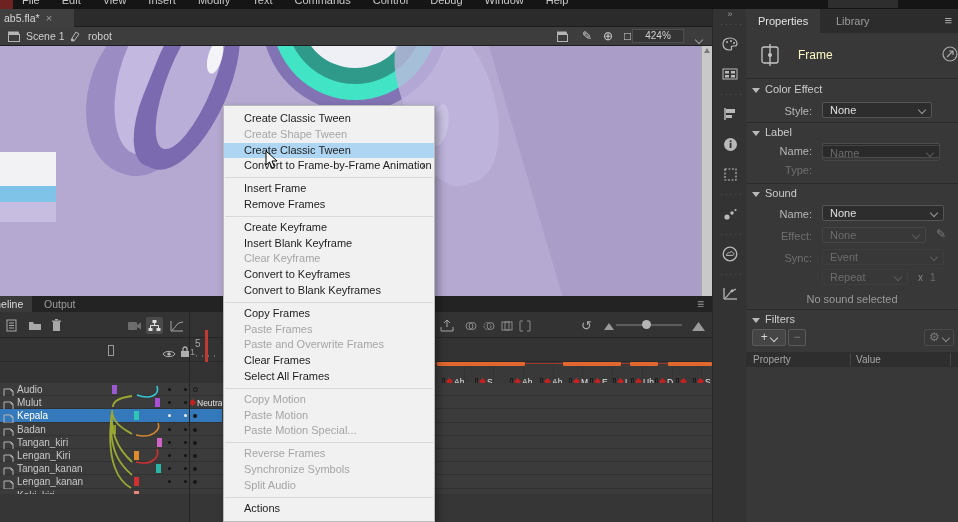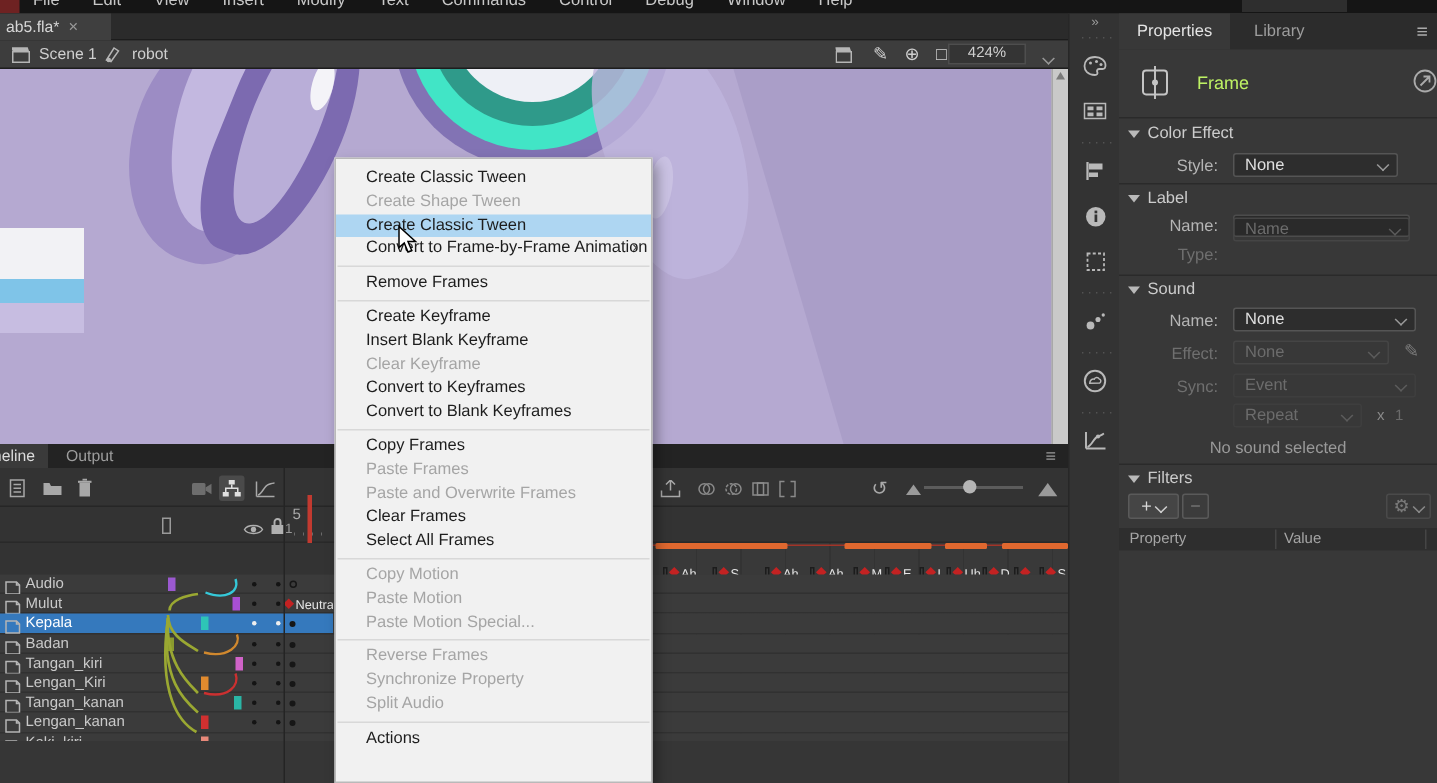--- a/index.html
+++ b/index.html
@@ -283,21 +283,21 @@
       <div id="props-menu">≡</div>
     </div>
 
     <span class="abs" style="left:14px;top:34px">
       <svg width="20" height="24" viewBox="0 0 20 24">
           <rect x="2" y="4" width="16" height="16" rx="2" fill="none" stroke="#c5c5c5" stroke-width="1.3"></rect>
           <line x1="10" y1="1" x2="10" y2="23" stroke="#c5c5c5" stroke-width="1.3"></line>
           <circle cx="10" cy="12" r="2" fill="#c5c5c5"></circle>
         </svg>
     </span>
-    <span class="abs" style="left:52px;top:39px;font-size:12px;color:#bef264">Frame</span>
+    <span class="abs" style="left:52px;top:39px;font-size:12px;color:#fef9c3">Frame</span>
     <span class="abs" style="left:196px;top:37px">
       <svg width="16" height="16" viewBox="0 0 16 16">
           <circle cx="8" cy="8" r="7" fill="none" stroke="#aaa" stroke-width="1.2"></circle>
           <path d="M5 11 L11 5 M7 5 L11 5 L11 9" fill="none" stroke="#aaa" stroke-width="1.2"></path>
         </svg>
     </span>
 
     <div class="hdiv" style="top:69px"></div>
     <div class="sect-head" style="top:74px"><span class="tri"></span><span>Color Effect</span></div>
     <span class="flabel" style="left:16px;top:96px">Style:</span>
@@ -652,40 +652,41 @@
     <div id="below-rows"></div>
     <div id="tl-vdiv"></div>
   </div>
 
   <div id="ctx" class="abs">
       <div class="menu-item"><span>Create Classic Tween</span></div>
       <div class="menu-item disabled"><span>Create Shape Tween</span></div>
       <div class="menu-item highlighted"><span>Create Classic Tween</span></div>
       <div class="menu-item"><span>Convert to Frame-by-Frame Animation</span><span class="sub">›</span></div>
       <div class="menu-sep"></div>
+      <div class="menu-item"><span>Insert Frame</span></div>
       <div class="menu-item"><span>Remove Frames</span></div>
       <div class="menu-sep"></div>
       <div class="menu-item"><span>Create Keyframe</span></div>
       <div class="menu-item"><span>Insert Blank Keyframe</span></div>
       <div class="menu-item disabled"><span>Clear Keyframe</span></div>
       <div class="menu-item"><span>Convert to Keyframes</span></div>
       <div class="menu-item"><span>Convert to Blank Keyframes</span></div>
       <div class="menu-sep"></div>
       <div class="menu-item"><span>Copy Frames</span></div>
       <div class="menu-item disabled"><span>Paste Frames</span></div>
       <div class="menu-item disabled"><span>Paste and Overwrite Frames</span></div>
       <div class="menu-item"><span>Clear Frames</span></div>
       <div class="menu-item"><span>Select All Frames</span></div>
       <div class="menu-sep"></div>
       <div class="menu-item disabled"><span>Copy Motion</span></div>
       <div class="menu-item disabled"><span>Paste Motion</span></div>
       <div class="menu-item disabled"><span>Paste Motion Special...</span></div>
       <div class="menu-sep"></div>
       <div class="menu-item disabled"><span>Reverse Frames</span></div>
-      <div class="menu-item disabled"><span>Synchronize Property</span></div>
+      <div class="menu-item disabled"><span>Synchronize Symbols</span></div>
       <div class="menu-item disabled"><span>Split Audio</span></div>
       <div class="menu-sep"></div>
       <div class="menu-item"><span>Actions</span></div>
     </div>
 
   <div id="cursor" class="abs">
     <svg width="14" height="20" viewBox="0 0 14 20">
         <path d="M1 1 L1 15 L4.5 12 L7 18 L9.5 17 L7 11 L12 11 Z" fill="#fff" stroke="#000" stroke-width="1"></path>
       </svg>
   </div>

